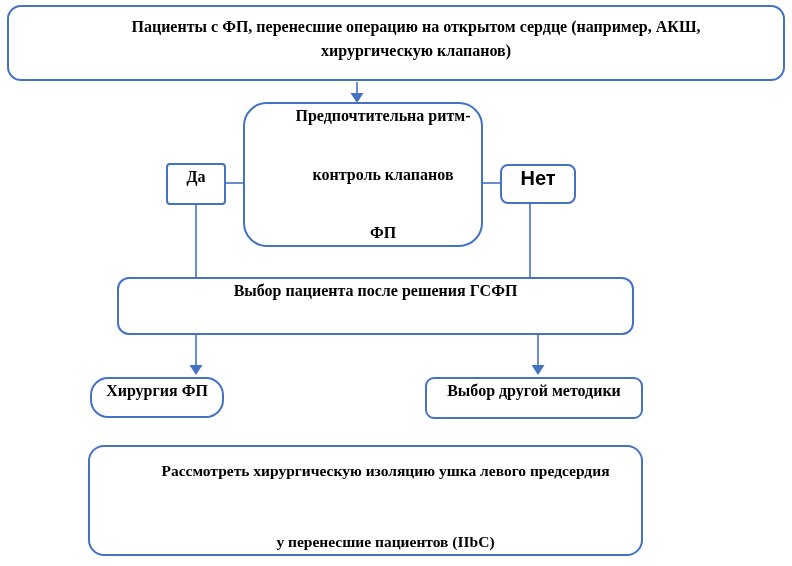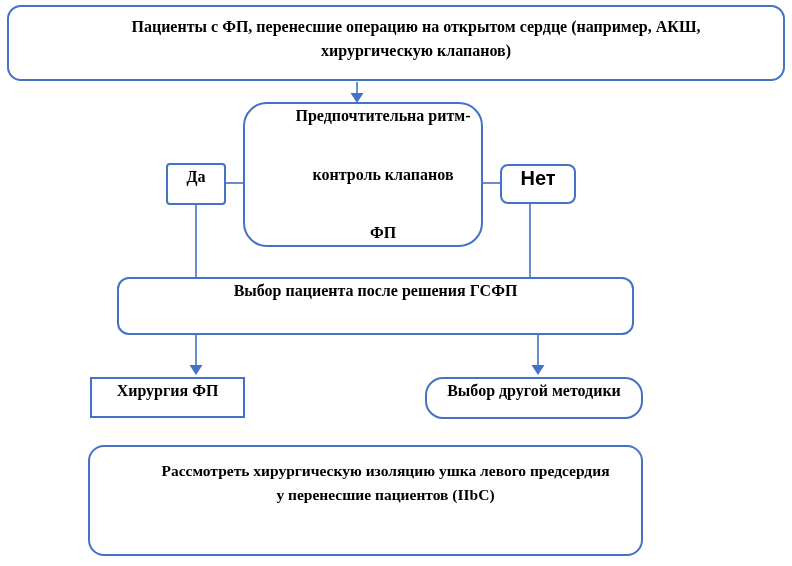--- a/index.html
+++ b/index.html
@@ -54,31 +54,31 @@
     border-radius: 8px;
     font-family: "Liberation Sans", sans-serif;
     font-size: 20px;
   }
   #node-patient-selection {
     left: 90px; top: 277px; width: 517px; height: 58px;
     border-radius: 12px;
     margin-left: 27px;
   }
   #node-af-surgery {
-    left: 90px; top: 377px; width: 155px; height: 41px;
-    border-radius: 0;
+    left: 90px; top: 377px; width: 134px; height: 41px;
+    border-radius: 18px;
   }
   #node-other-method {
     left: 425px; top: 377px; width: 218px; height: 42px;
-    border-radius: 18px;
+    border-radius: 9px;
   }
   #node-laa-exclusion {
     left: 88px; top: 445px; width: 555px; height: 111px;
     border-radius: 16px;
-    justify-content: flex-start;
+    justify-content: space-between;
     padding-top: 12px;
     font-size: 15.5px;
   }
 </style>
 </head>
 <body>
 
 <div id="canvas">
 
   <svg id="connectors" viewBox="0 0 792 566" xmlns="http://www.w3.org/2000/svg">

